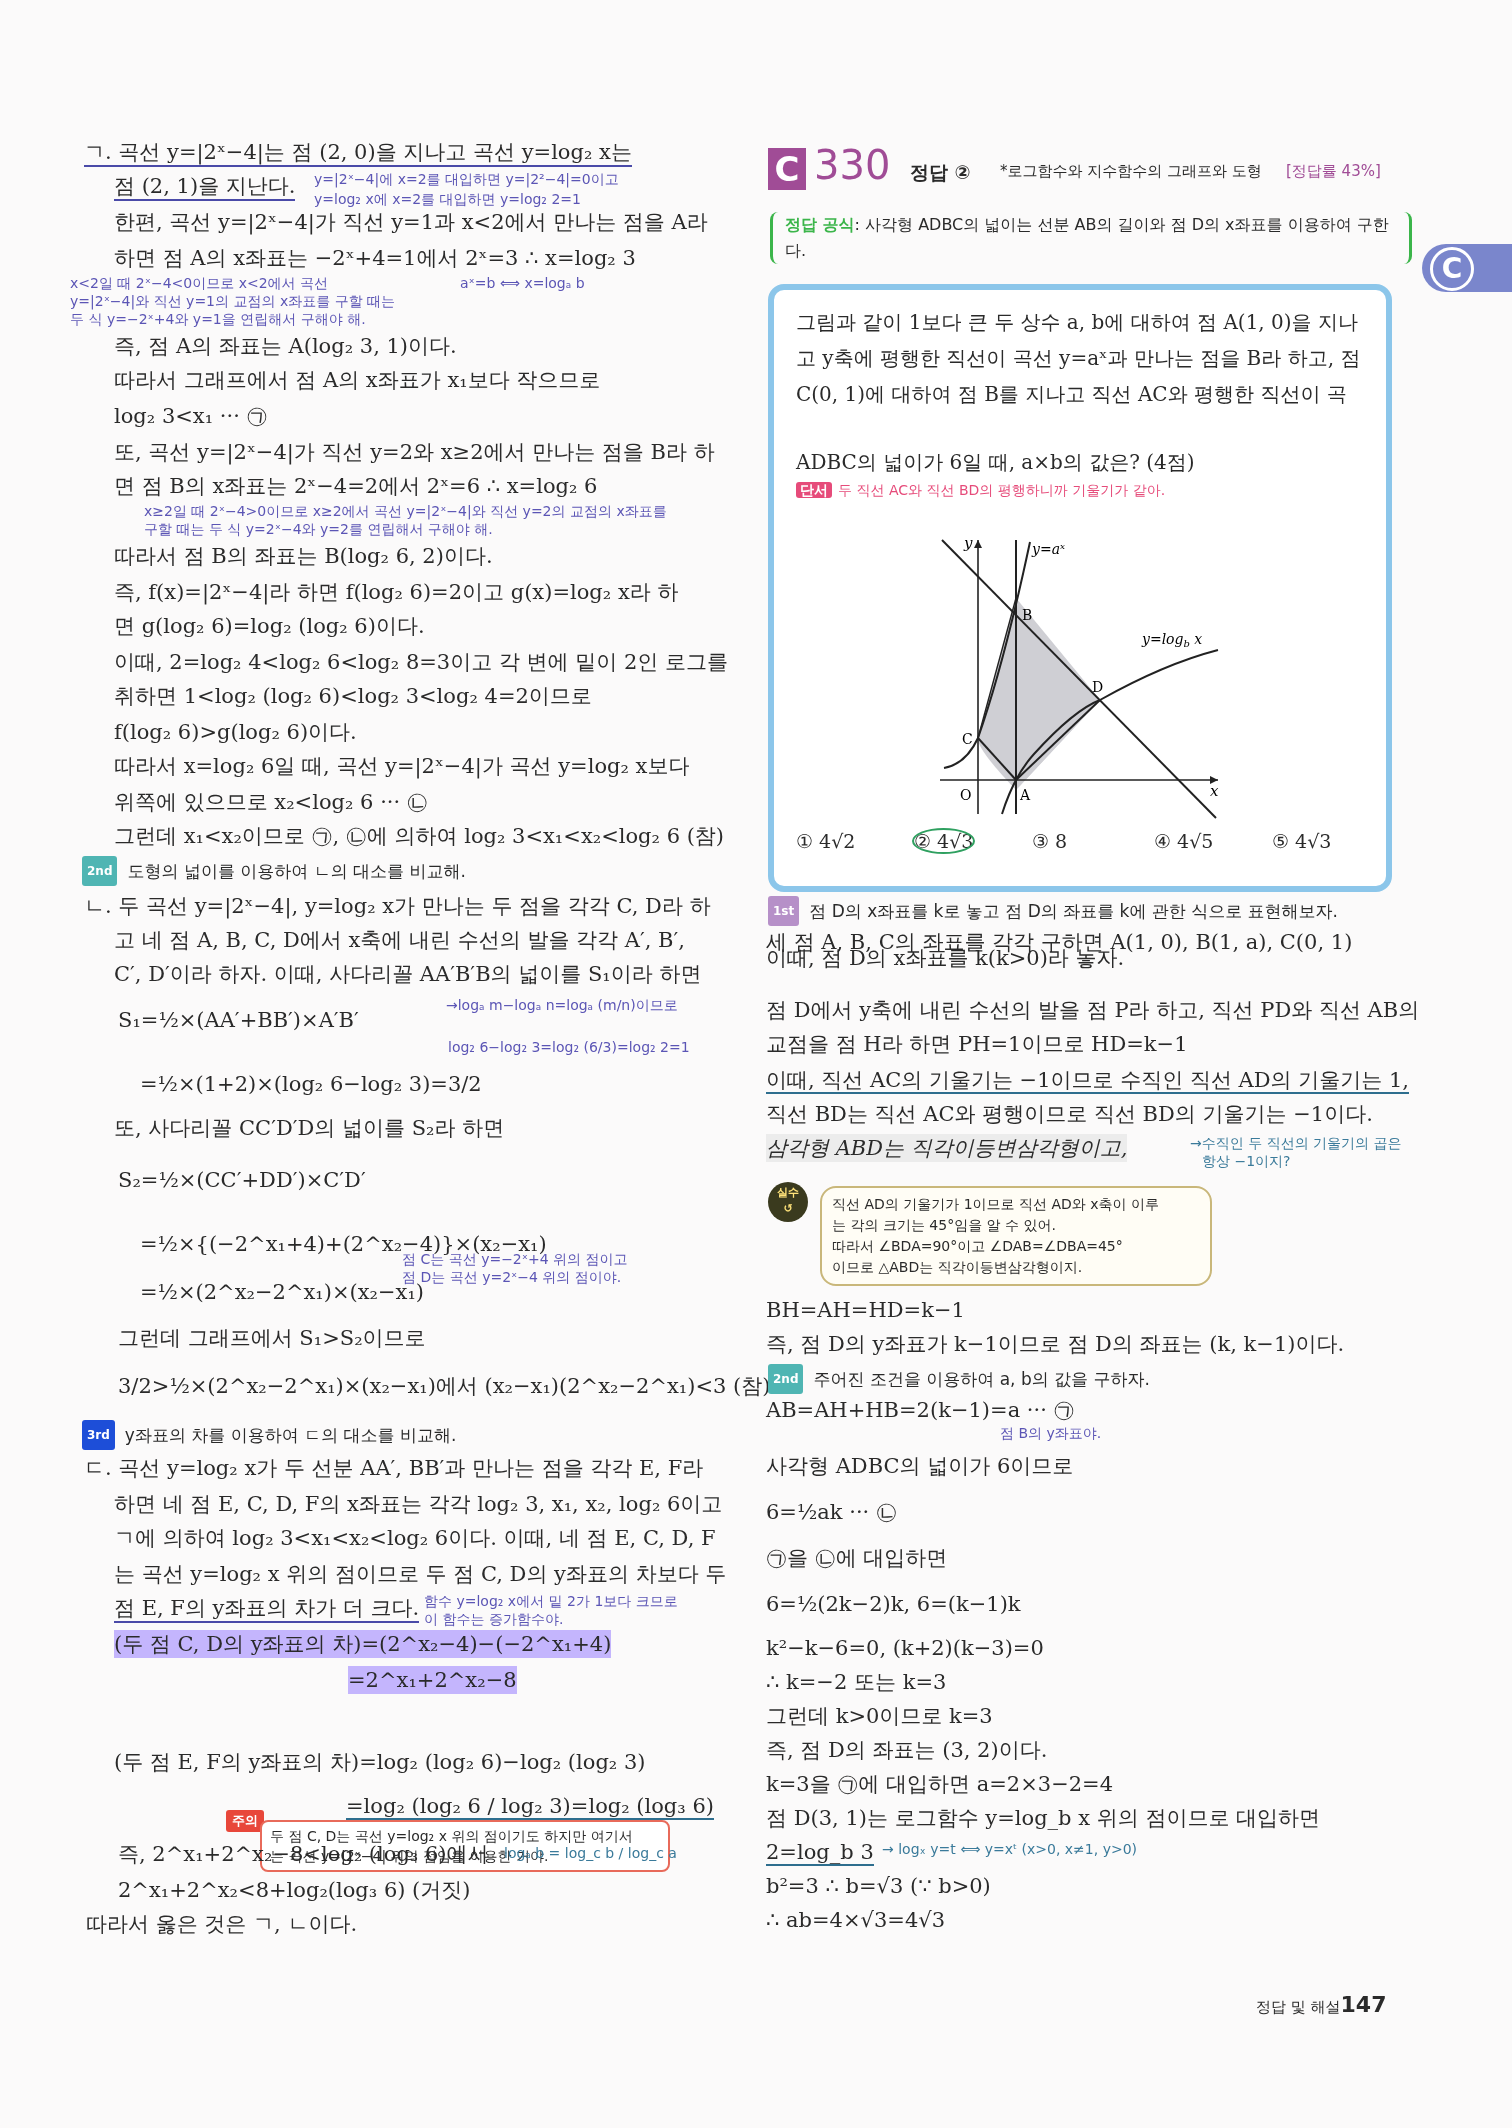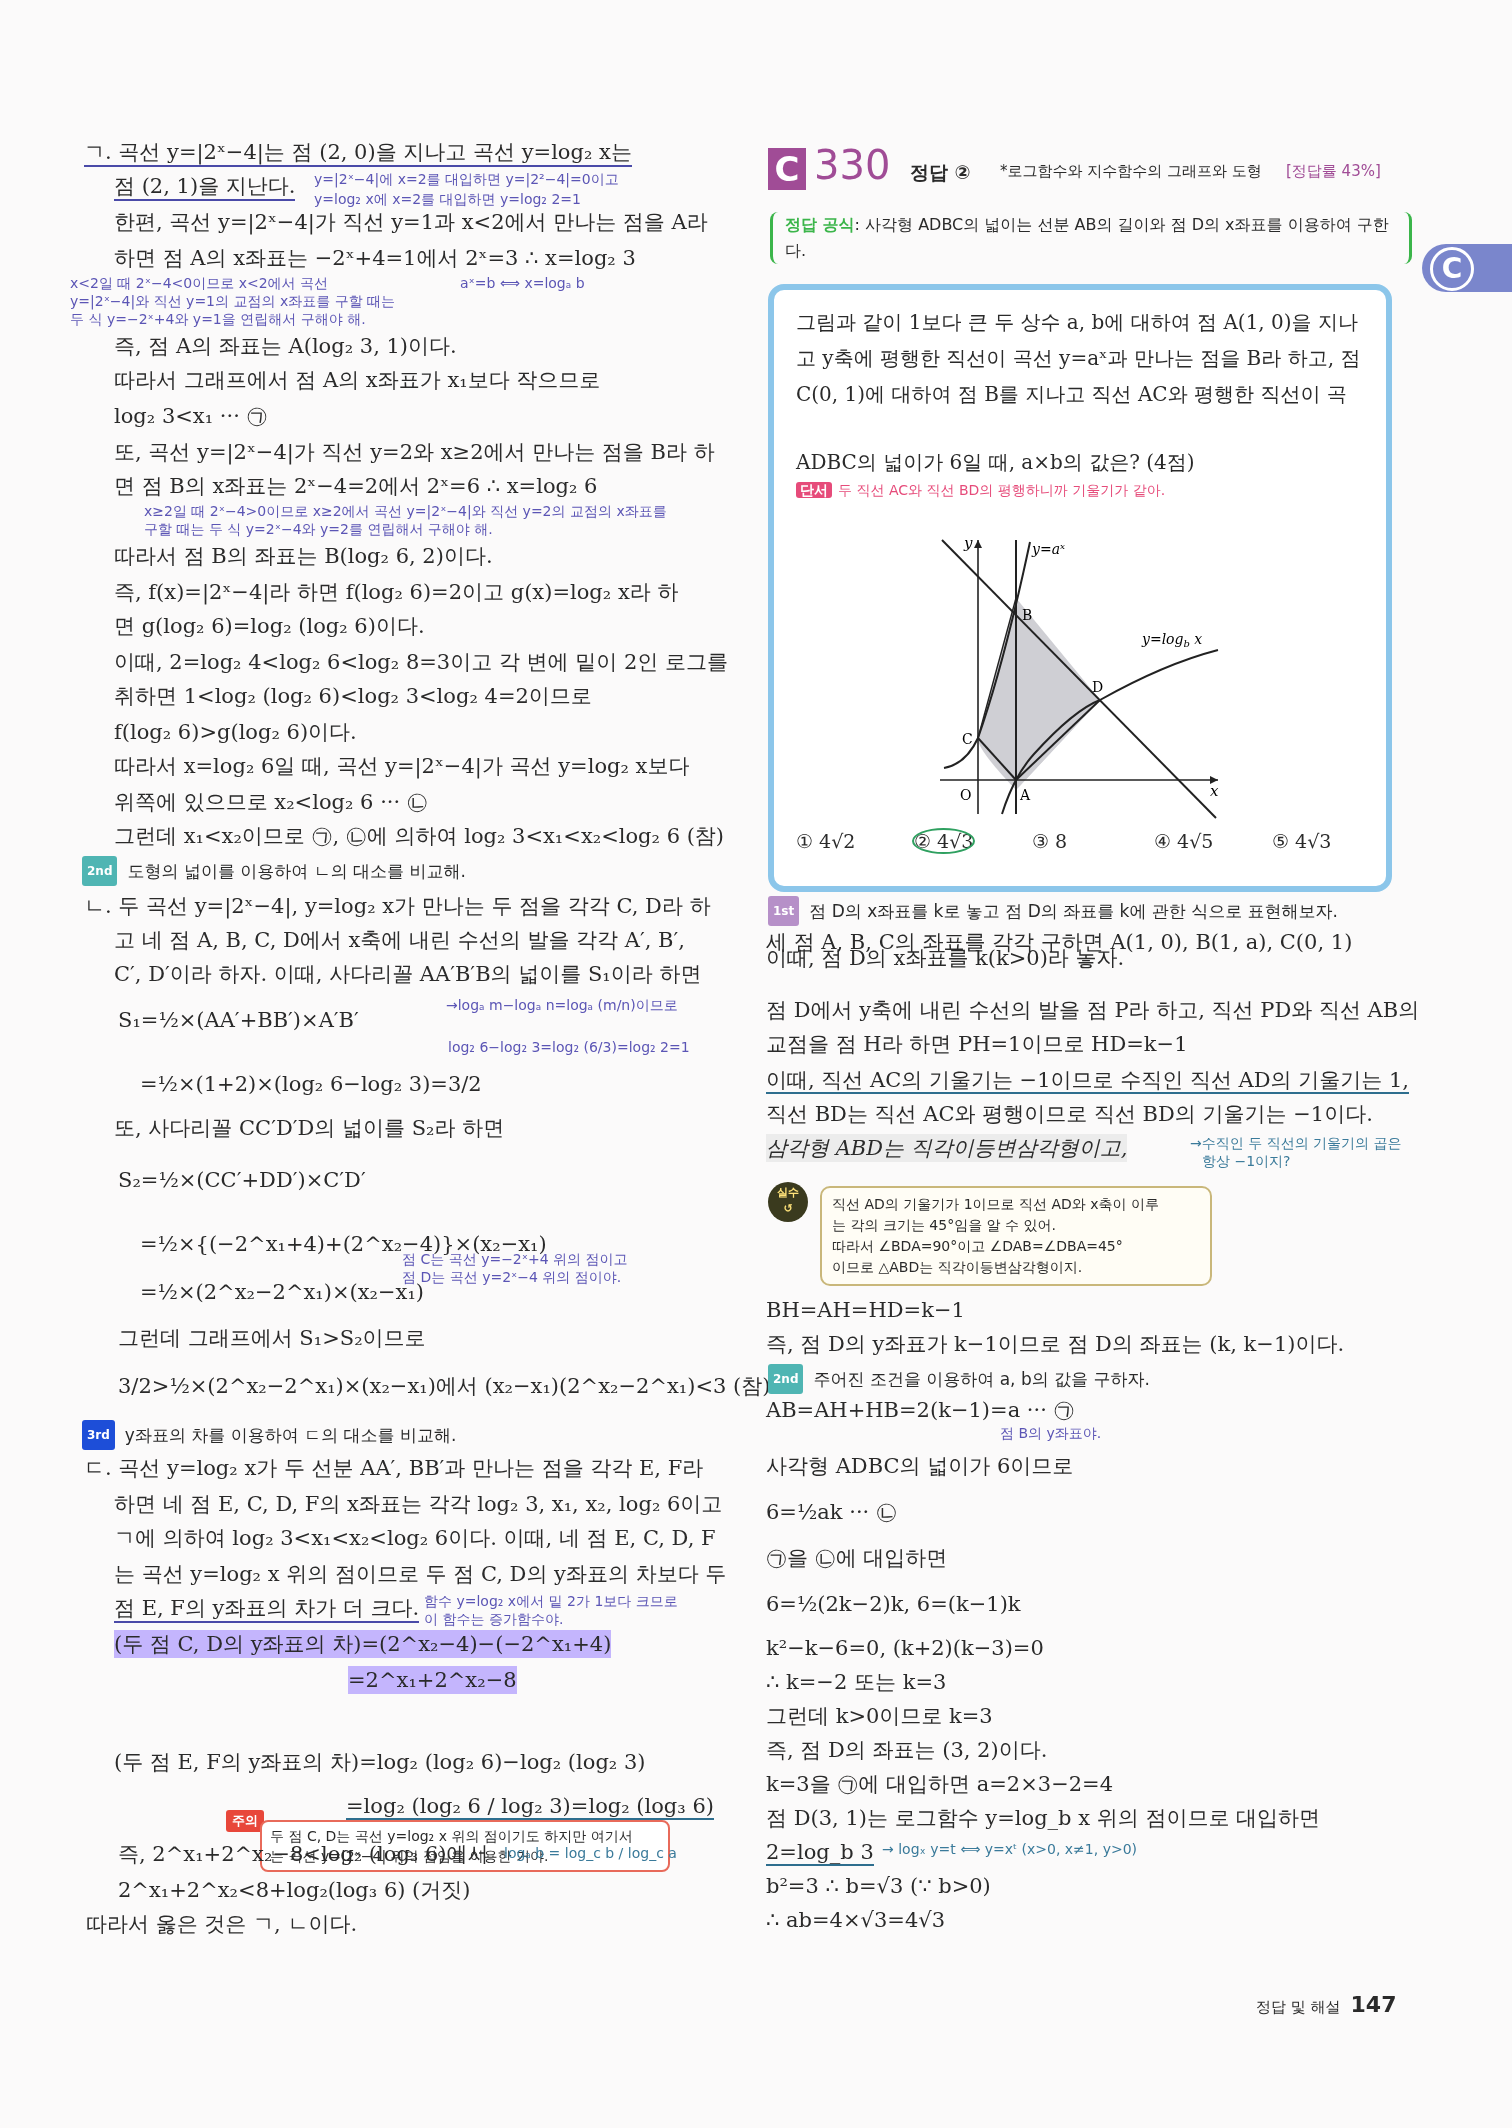--- a/index.html
+++ b/index.html
@@ -35,30 +35,30 @@
   .ptxt{position:absolute;left:22px;white-space:nowrap;font-size:20px;line-height:28px;}
   #hint{position:absolute;left:22px;top:192px;font-family:"DejaVu Sans","Liberation Sans",sans-serif;font-size:14px;color:#e64b7a;}
   #hint .tag{background:#e64b7a;color:#fff;font-weight:bold;padding:0 4px;border-radius:3px;margin-right:6px;}
   #graph{position:absolute;left:130px;top:224px;width:350px;height:320px;}
   #choices{position:absolute;left:22px;top:540px;width:570px;font-size:19px;}
   #choices span{position:absolute;white-space:nowrap;}
   #choices .sel{outline:2px solid #2fa060;border-radius:50%;}
   #sidetab{position:absolute;left:1422px;top:244px;width:90px;height:48px;background:#7a86cc;border-radius:24px 0 0 24px;}
   #sidetab .c{position:absolute;left:8px;top:3px;width:38px;height:38px;border:3px solid #fff;border-radius:50%;color:#fff;
               font-family:"DejaVu Sans","Liberation Sans",sans-serif;font-weight:bold;font-size:28px;line-height:38px;text-align:center;}
-  #mistake{position:absolute;left:820px;top:1186px;width:368px;border:2px solid #c9b77a;border-radius:10px;background:#fffdf5;
+  #mistake{position:absolute;left:820px;top:1186px;width:368px;border:2px solid #c9b77a;border-radius:16px;background:#fffdf5;
            padding:6px 10px;font-family:"DejaVu Sans","Liberation Sans",sans-serif;font-size:14px;line-height:21px;}
   #mistake-badge{position:absolute;left:768px;top:1182px;width:40px;height:40px;border-radius:50%;background:#3a3a1e;color:#ffe37a;
                  font-family:"DejaVu Sans","Liberation Sans",sans-serif;font-size:11px;font-weight:bold;text-align:center;line-height:16px;padding-top:3px;box-sizing:border-box;}
   #warn{position:absolute;left:176px;top:1682px;width:390px;border:2px solid #e86a5a;border-radius:8px;background:#fff;
         padding:4px 8px;font-family:"DejaVu Sans","Liberation Sans",sans-serif;font-size:14px;line-height:20px;}
   #warn-badge{position:absolute;left:142px;top:1672px;background:#e8473a;color:#fff;font-family:"DejaVu Sans","Liberation Sans",sans-serif;
               font-size:13px;font-weight:bold;padding:2px 6px;border-radius:3px;}
   #footer{position:absolute;left:1256px;top:1992px;font-family:"DejaVu Sans","Liberation Sans",sans-serif;}
-  #footer .t{font-size:15px;margin-right:10px;text-align:center;}
+  #footer .t{font-size:15px;text-align:center;}
   #footer .p{font-size:22px;font-weight:bold;}
 </style>
 </head>
 <body>
 
 <div id="left" class="col">
   <div class="ln" style="left:0;top:0"><span class="u">ㄱ. 곡선 y=|2ˣ−4|는 점 (2, 0)을 지나고 곡선 y=log₂ x는</span></div>
   <div class="ln" style="left:30px;top:34px"><span class="u">점 (2, 1)을 지난다.</span></div>
   <div class="note" style="left:230px;top:32px">y=|2ˣ−4|에 x=2를 대입하면 y=|2²−4|=0이고</div>
   <div class="note" style="left:230px;top:52px">y=log₂ x에 x=2를 대입하면 y=log₂ 2=1</div>

